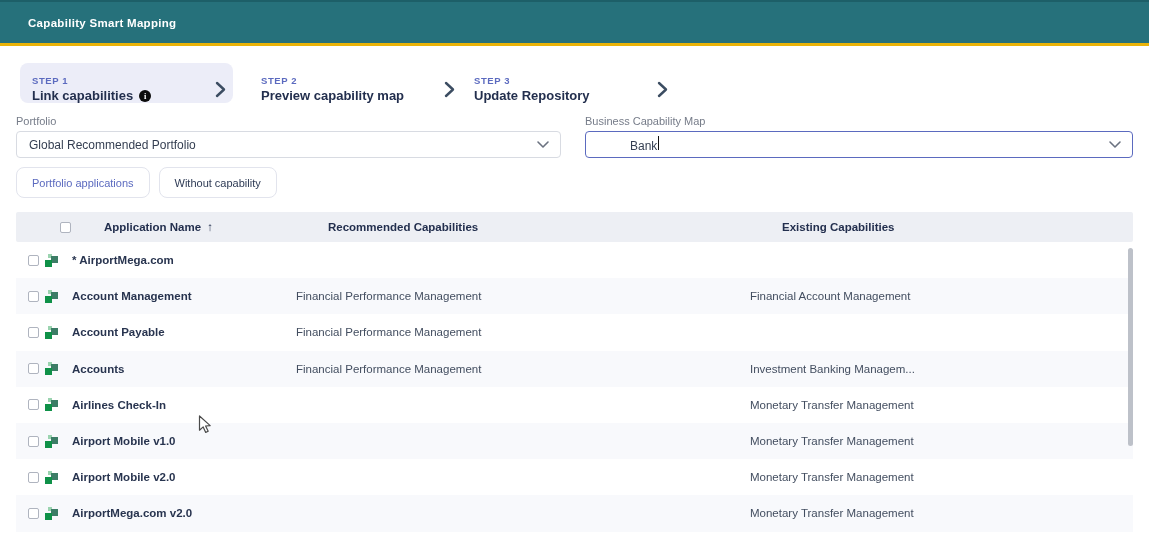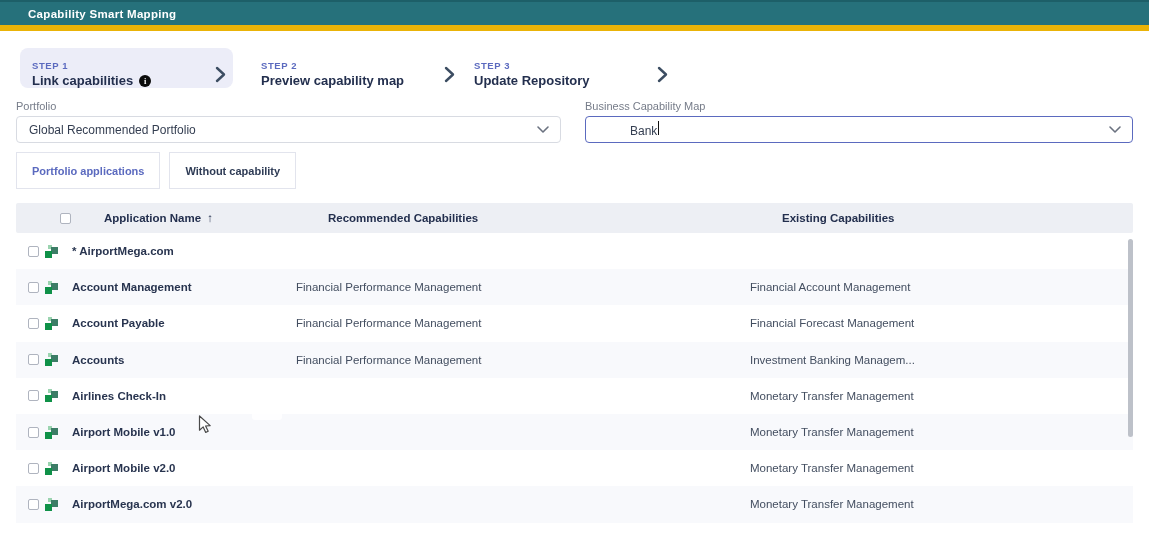--- a/index.html
+++ b/index.html
@@ -9,22 +9,22 @@
     --step-bg:#ecedf8;
     --thead-bg:#edeff4;
     --alt-row:#f8f9fc;
     --cap-text:#434e60;
     --border-soft:#d8dbe2;
   }
   *{margin:0;padding:0;box-sizing:border-box;}
   html,body{width:1149px;height:550px;overflow:hidden;background:#fff;
     font-family:"Liberation Sans",sans-serif;-webkit-font-smoothing:antialiased;}
   
-  .topbar{height:31px;background:var(--teal);display:flex;align-items:center;
-    border-top:2px solid #1d5f68;border-bottom:6px solid #eab308;}
+  .topbar{height:46px;background:var(--teal);display:flex;align-items:center;
+    border-top:2px solid #1d5f68;border-bottom:3px solid #eab308;}
   .topbar-title{color:#fff;font-size:11.5px;font-weight:700;letter-spacing:.3px;margin-left:28px;}
   
   .stepper{display:flex;align-items:center;margin:17px 0 0 20px;height:40px;}
   .step-cell{width:213px;height:40px;display:flex;align-items:center;
     justify-content:space-between;padding:12px 6px 0 12px;}
   .step-cell.active{background:var(--step-bg);border-radius:8px;}
   .step-text{display:flex;flex-direction:column;justify-content:center;}
   .step-label{font-size:9.5px;font-weight:700;color:var(--accent);letter-spacing:.6px;margin-bottom:2px;}
   .step-title{font-size:13px;font-weight:700;color:var(--navy);display:flex;align-items:center;white-space:nowrap;}
   .info-dot{display:inline-flex;align-items:center;justify-content:center;width:12px;height:12px;
@@ -37,22 +37,22 @@
   .field-label{font-size:11px;color:#767c89;margin-bottom:4px;}
   .select-box{height:27px;border:1px solid var(--border-soft);border-radius:4px;background:#fff;
     display:flex;align-items:center;padding:0 10px 0 12px;font-size:12px;color:#343e51;}
   .select-box .val{flex:1;}
   .field.portfolio{width:545px;}
   .field.capmap{width:548px;}
   .select-box.focused{border:1.5px solid var(--accent);padding-left:44px;}
   .caret-bar{display:inline-block;width:1px;height:14px;background:#111;margin-left:1px;}
   
   .btn-row{display:flex;gap:9px;margin:9px 0 0 16px;}
-  .pill-btn{height:37px;border:1px solid #e2e4ed;border-radius:0;background:#fff;
-    display:flex;align-items:center;padding:0 15px;font-size:11px;font-weight:700;cursor:default;}
+  .pill-btn{height:31px;border:1px solid #e2e4ed;border-radius:8px;background:#fff;
+    display:flex;align-items:center;padding:0 15px;font-size:11px;font-weight:400;cursor:default;}
   .pill-btn.accent{color:var(--accent);}
   .pill-btn.plain{color:#2e3b55;}
   
   .table-wrap{position:relative;margin:14px 16px 0 16px;width:1117px;}
   .t-grid{display:grid;grid-template-columns:29px 27px 224px 454px 1fr;align-items:center;}
   .t-head{height:30px;background:var(--thead-bg);border-radius:2px;padding-left:32px;}
   .t-head .col-label{font-size:11.5px;font-weight:700;color:var(--navy);}
   .t-row{height:36.2px;}
   .t-body .t-row:nth-child(even){background:var(--alt-row);}
   .cbx{width:11px;height:11px;border:1.5px solid #afb4bf;border-radius:2px;background:#fff;margin-left:12px;}
@@ -168,21 +168,20 @@
   </div>
       <div class="t-grid t-row">
     <div class="cbx"></div>
     <svg width="13" height="13" viewBox="0 0 13 13">
       <rect x="3" y="0" width="4" height="4" fill="#9bd4b0"></rect>
       <rect x="6" y="2" width="7" height="7" fill="#3c7d66"></rect>
       <rect x="0" y="6" width="7" height="7" fill="#0f9148"></rect>
     </svg>
     <div class="app-name">Account Payable</div>
     <div class="cap-cell">Financial Performance Management</div>
-    <div class="cap-cell">Financial Forecast Management</div>
   </div>
       <div class="t-grid t-row">
     <div class="cbx"></div>
     <svg width="13" height="13" viewBox="0 0 13 13">
       <rect x="3" y="0" width="4" height="4" fill="#9bd4b0"></rect>
       <rect x="6" y="2" width="7" height="7" fill="#3c7d66"></rect>
       <rect x="0" y="6" width="7" height="7" fill="#0f9148"></rect>
     </svg>
     <div class="app-name">Accounts</div>
     <div class="cap-cell">Financial Performance Management</div>

